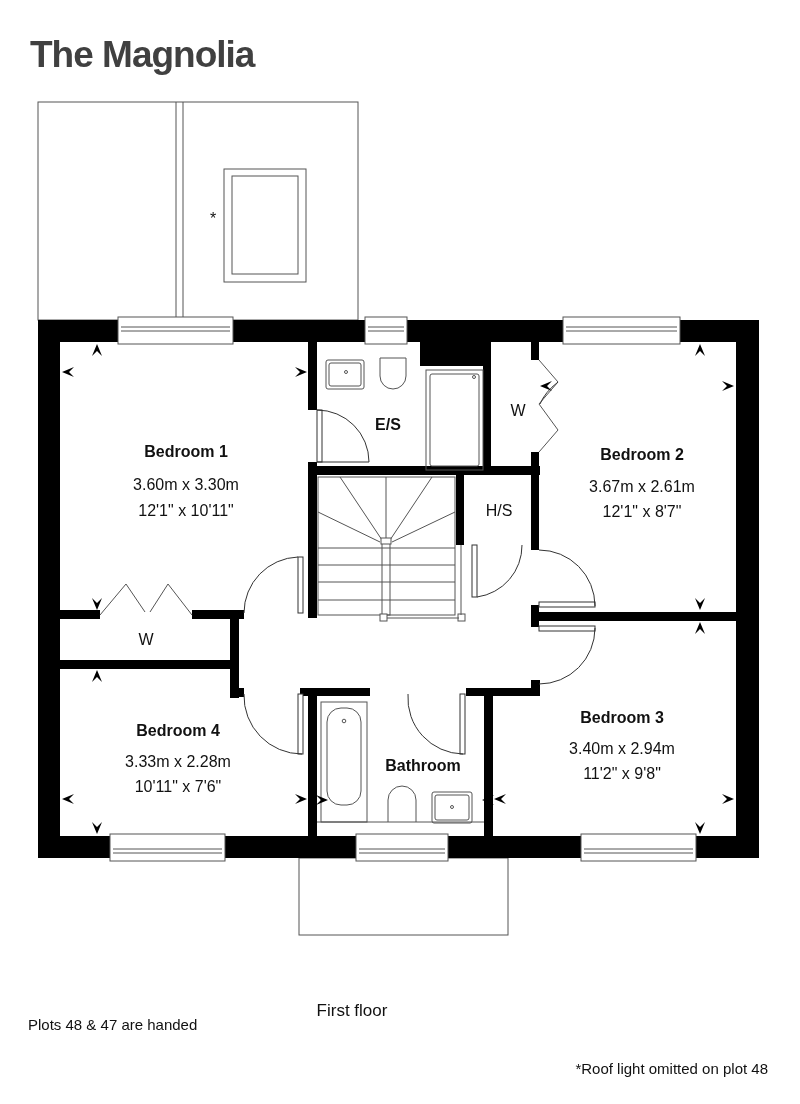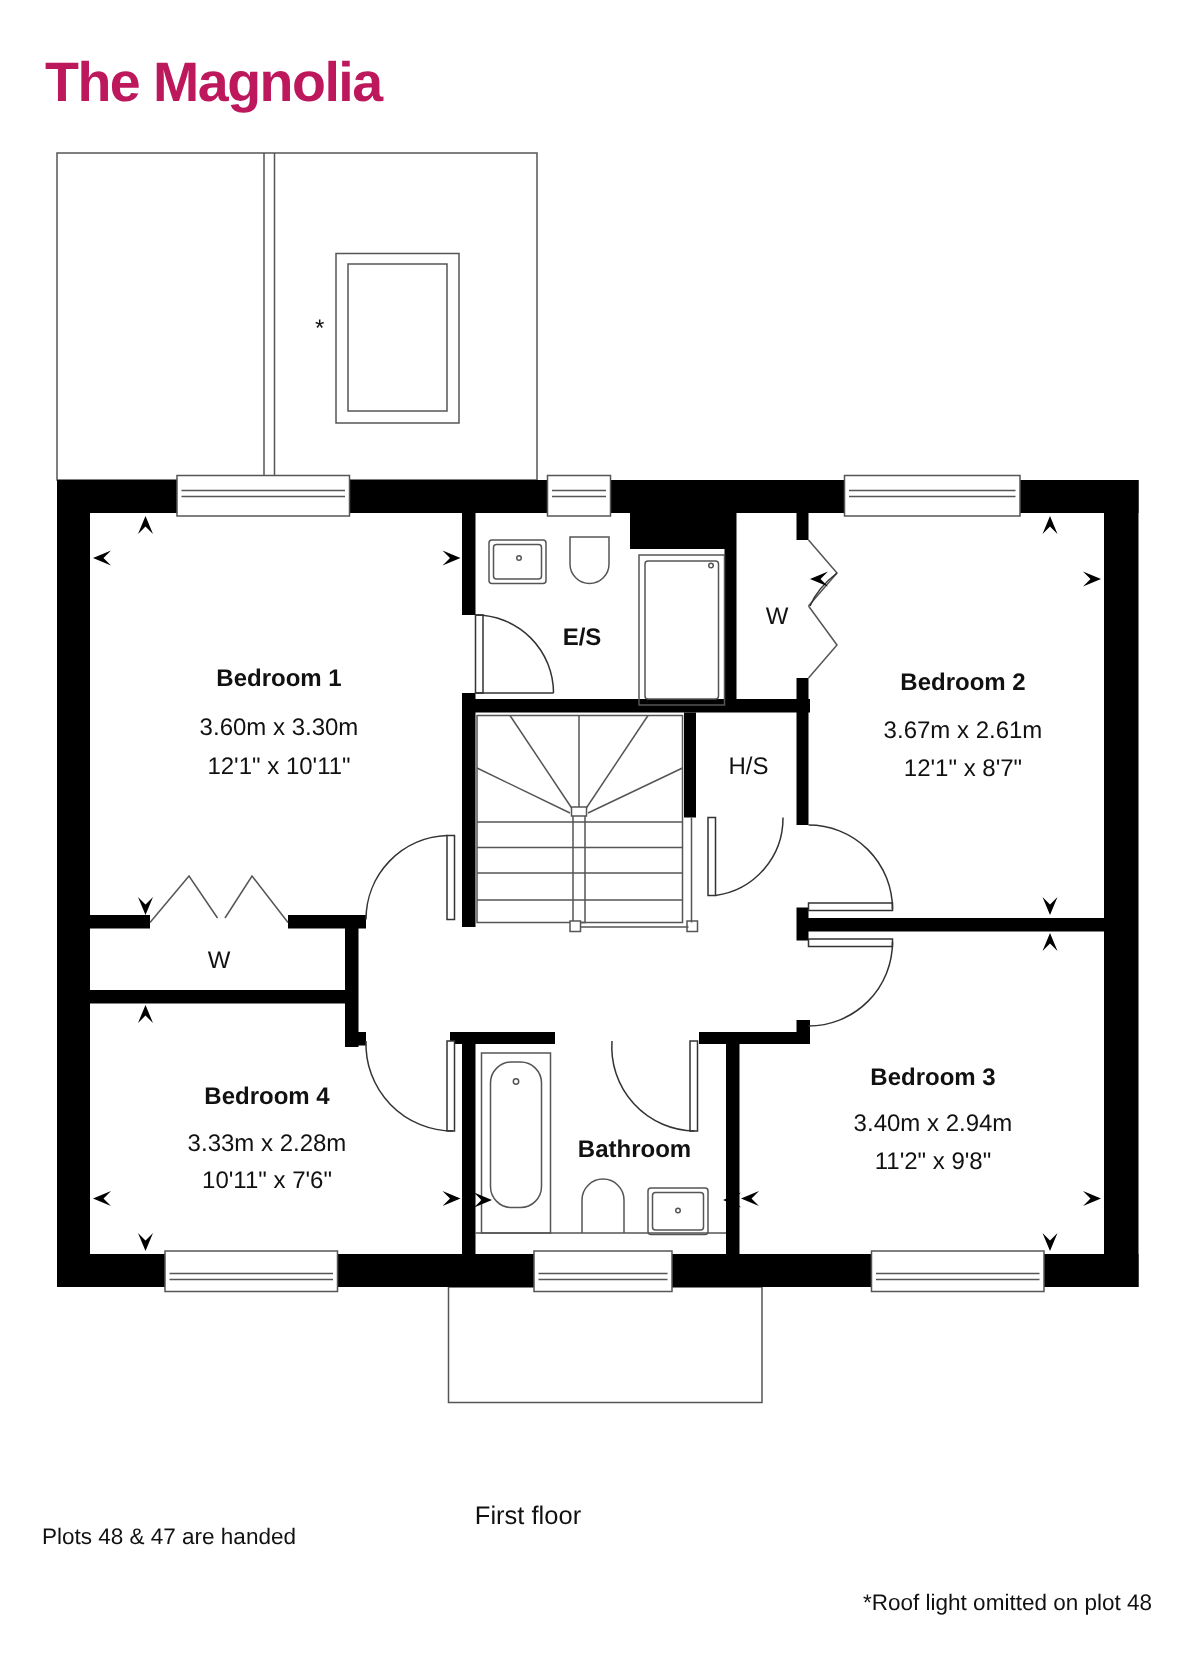--- a/index.html
+++ b/index.html
@@ -11,21 +11,21 @@
   .room-name { font-family: "Liberation Sans", sans-serif; font-weight: bold; font-size: 16px; fill: #111; }
   .room-dim { font-family: "Liberation Sans", sans-serif; font-size: 16px; fill: #111; }
   .small-label { font-family: "Liberation Sans", sans-serif; font-size: 16px; fill: #111; }
   .floor-label { position: absolute; left: 0; width: 704px; top: 1001px; text-align: center; font-size: 17px; }
   .note-left { position: absolute; left: 28px; top: 1016px; font-size: 15px; }
   .note-right { position: absolute; right: 32px; top: 1060px; font-size: 15px; margin-left: 24px; }
 </style>
 </head>
 <body>
 
-<h1 class="title" style="color:#be185d">The Magnolia</h1>
+<h1 class="title" style="color:#404040">The Magnolia</h1>
 
 <svg class="plan" width="800" height="1000" viewBox="0 0 800 1000" xmlns="http://www.w3.org/2000/svg">
   <defs>
     <g id="arrow-l">
         <path d="M0,0 L12,-5 L7,0 L12,5 Z" fill="#000"></path>
       </g>
     <g id="arrow-r">
         <path d="M0,0 L-12,-5 L-7,0 L-12,5 Z" fill="#000"></path>
       </g>
     <g id="arrow-u">

